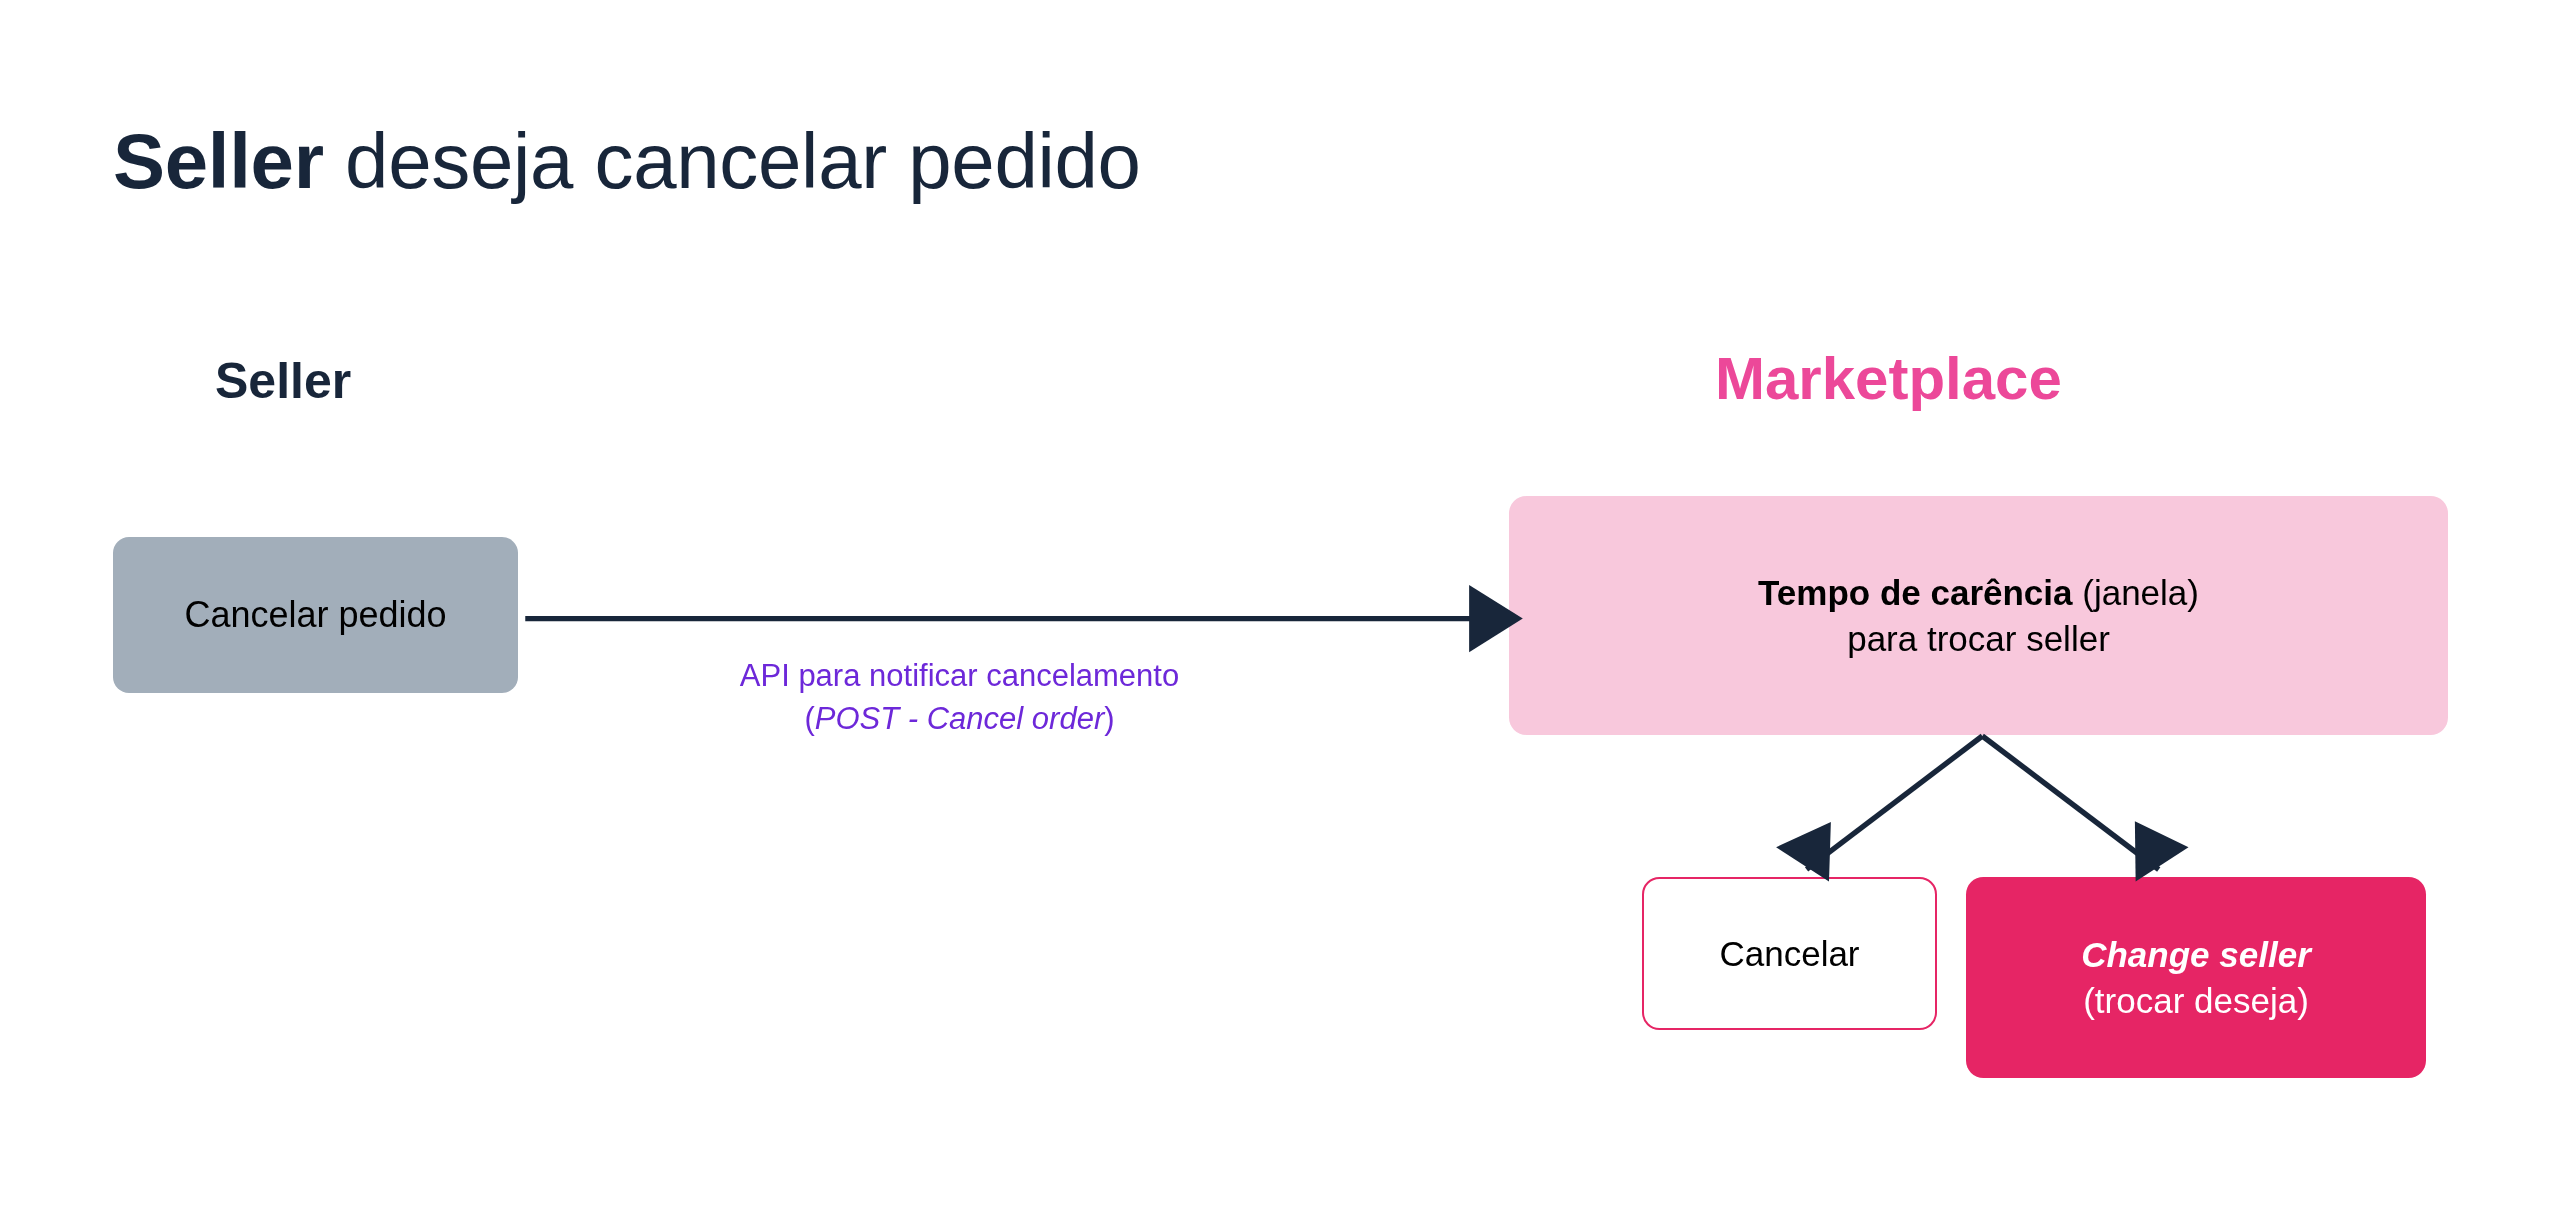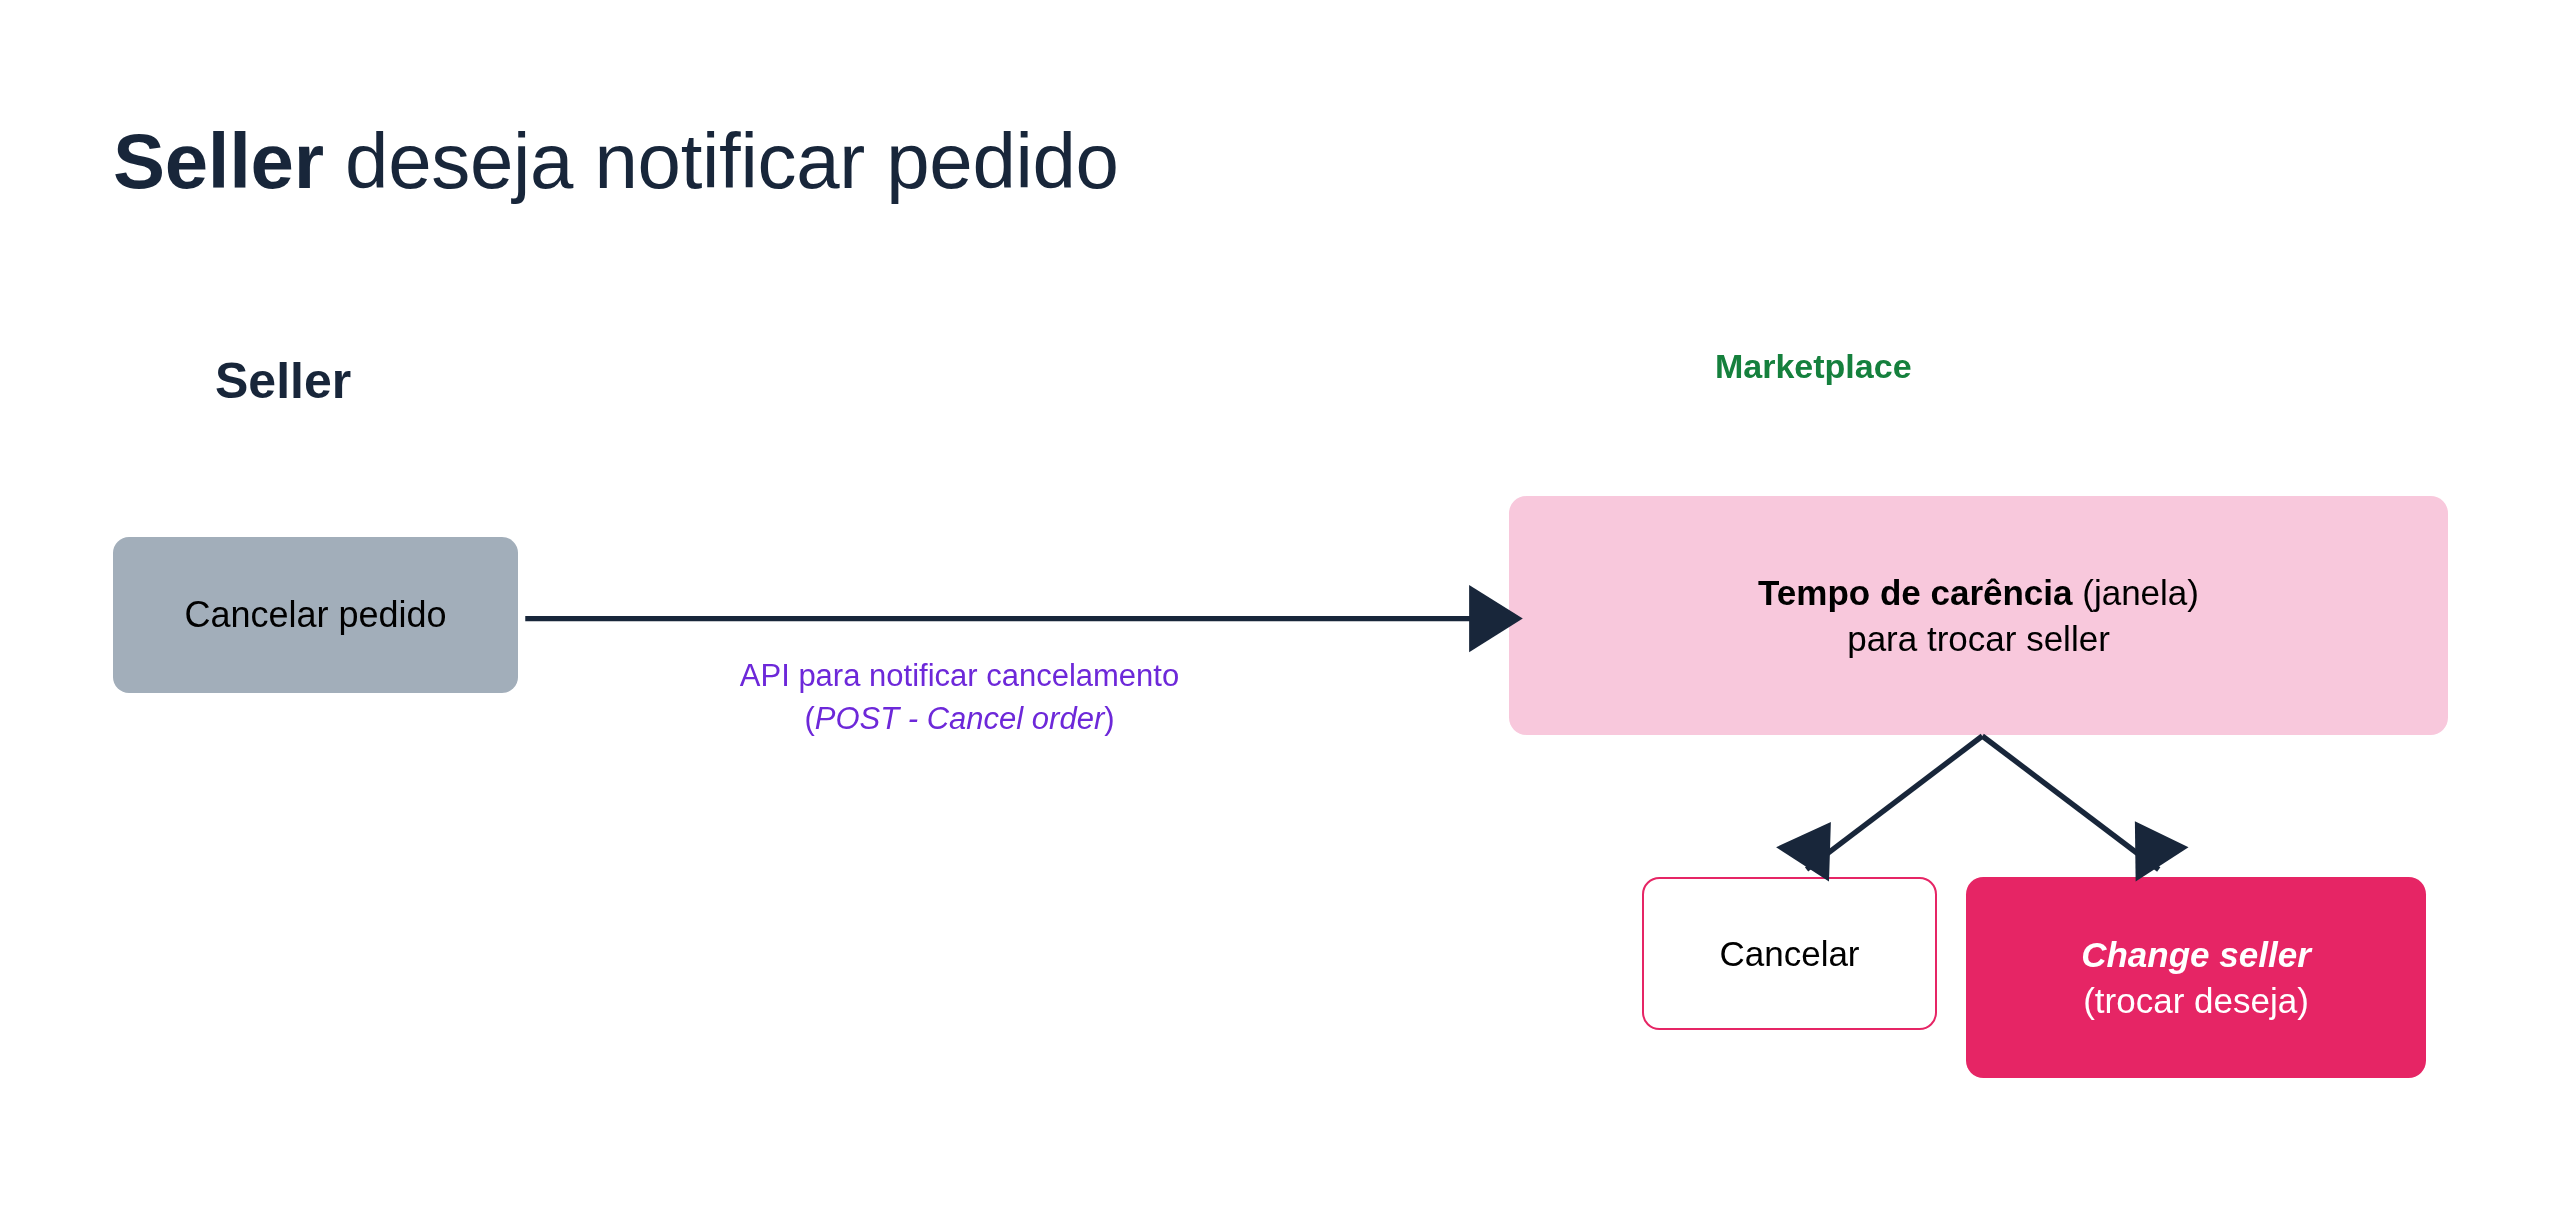--- a/index.html
+++ b/index.html
@@ -45,22 +45,22 @@
   }
   .col-heading.seller {
     left: 215px;
     top: 356px;
     font-size: 50px;
     color: #18263A;
   }
   .col-heading.marketplace {
     left: 1715px;
     top: 349px;
-    font-size: 34px;
-    color: #15803d;
+    font-size: 60px;
+    color: #ec4899;
   }
 
   
   .box {
     position: absolute;
     box-sizing: border-box;
     display: flex;
     align-items: center;
     justify-content: center;
     text-align: center;
@@ -143,21 +143,21 @@
   }
   .arrow-caption .ln { white-space: nowrap; }
   .arrow-caption .i { font-style: italic; }
 </style>
 </head>
 <body>
 
 <div class="slide">
 
   <div class="slide-title">
-    <span class="t-bold">Seller</span><span class="t-reg"> deseja notificar pedido</span>
+    <span class="t-bold">Seller</span><span class="t-reg"> deseja cancelar pedido</span>
   </div>
 
   <div class="col-heading seller">Seller</div>
   <div class="col-heading marketplace">Marketplace</div>
 
   <div class="box box-cancelar-pedido">
     <span>Cancelar pedido</span>
   </div>
 
   <div class="box box-cancelar">

